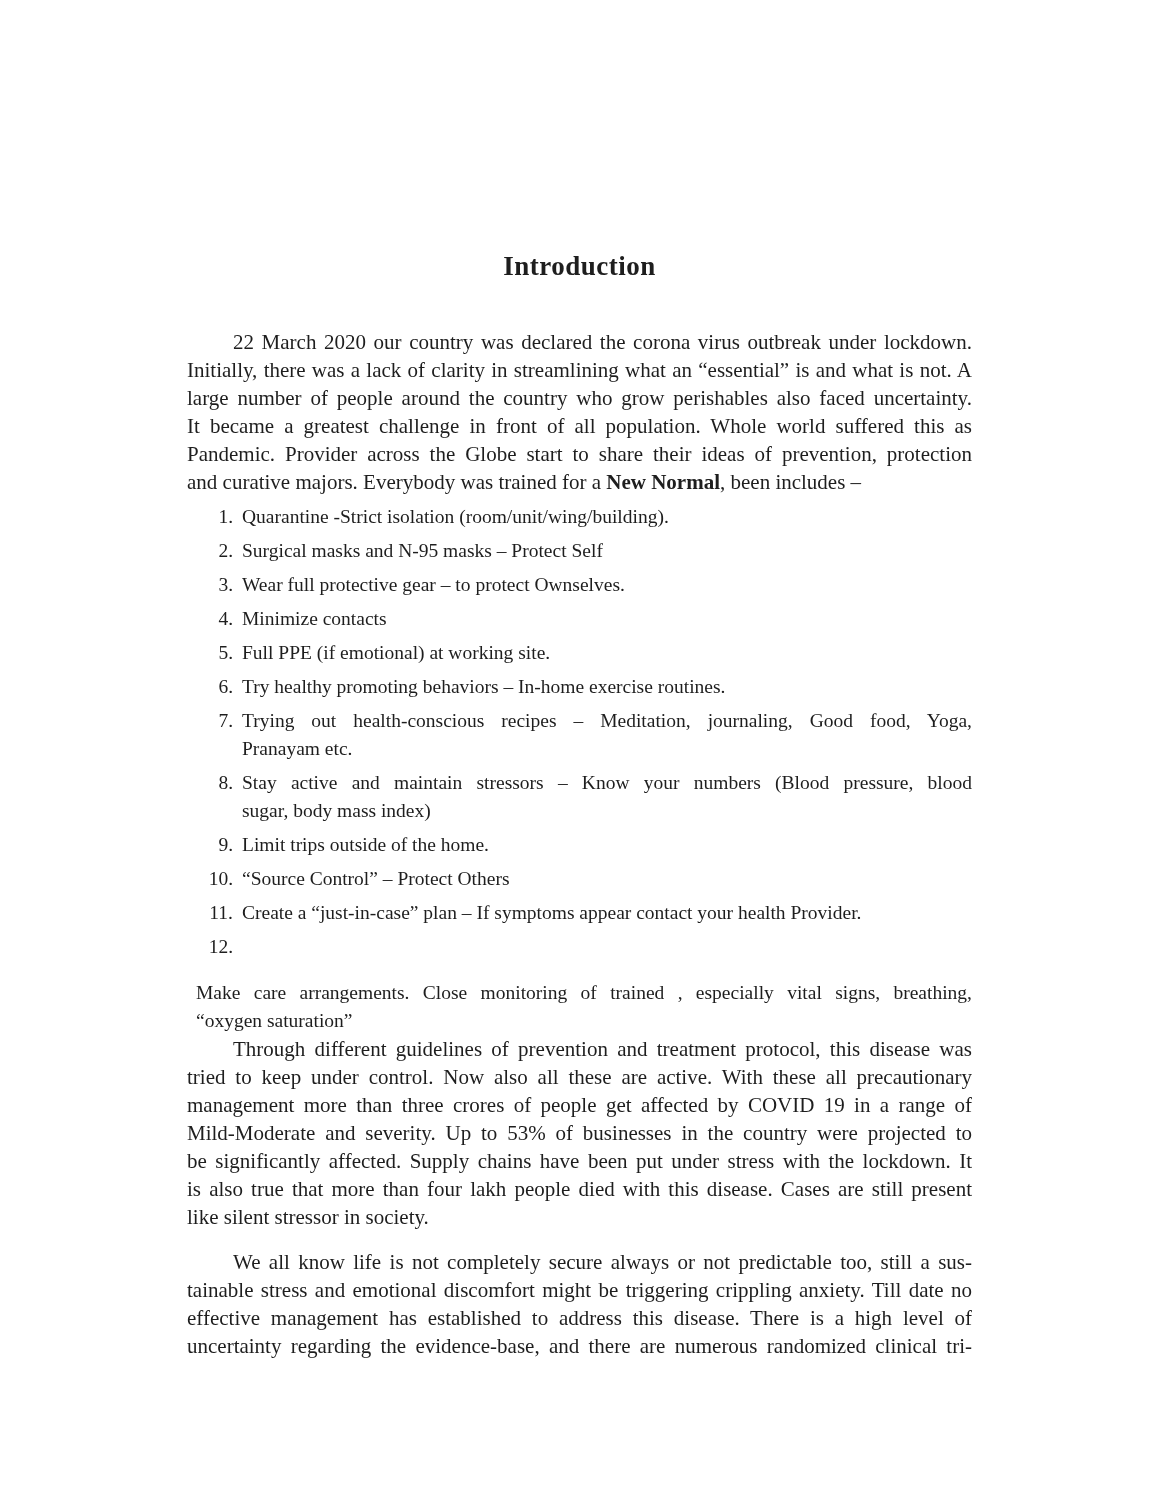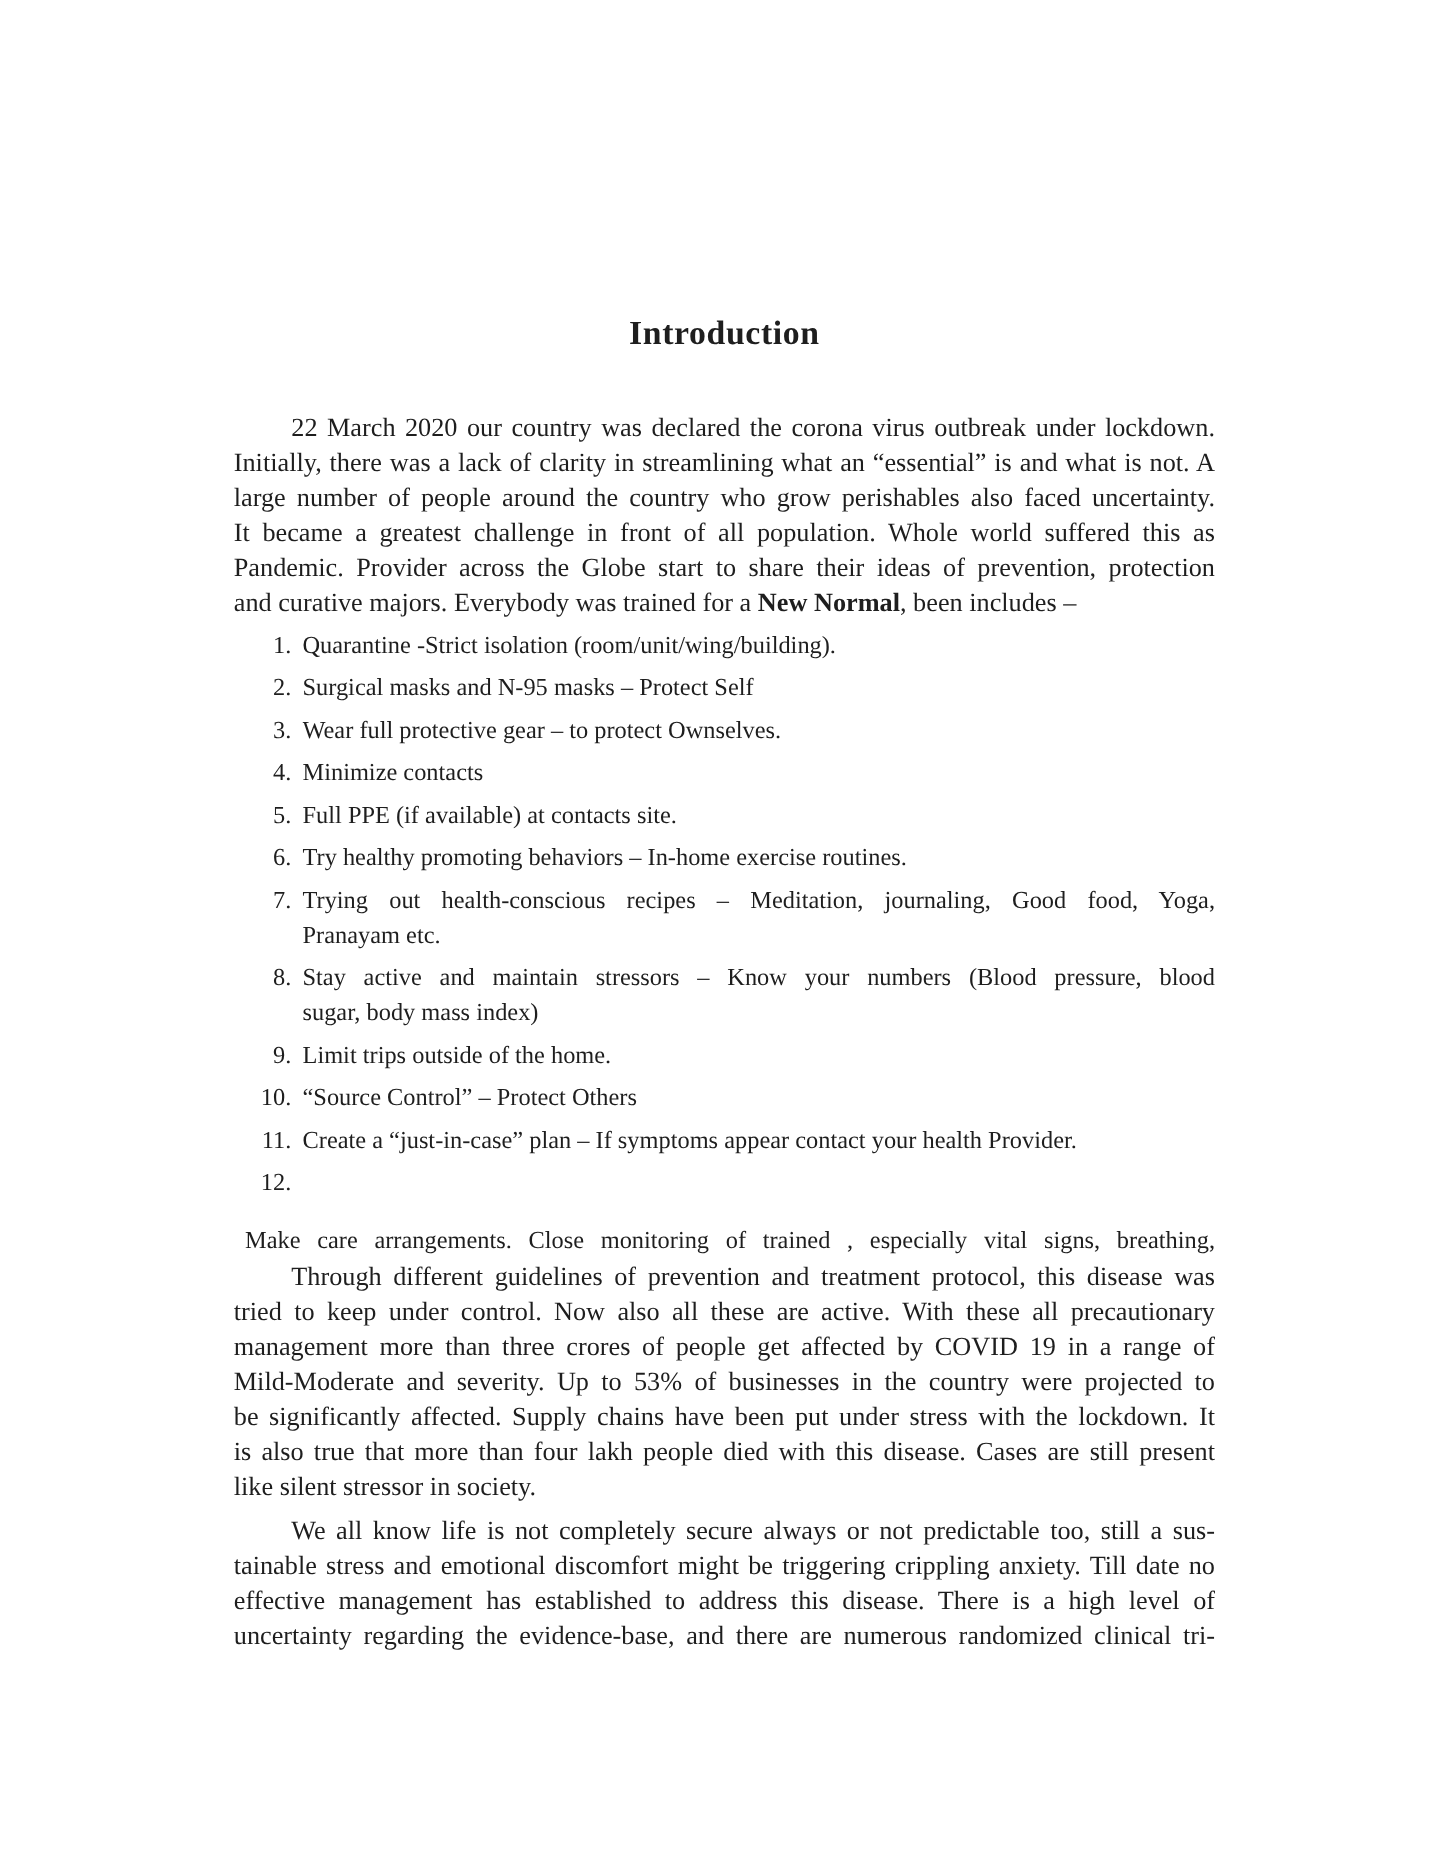--- a/index.html
+++ b/index.html
@@ -20,21 +20,21 @@
     font-size: 27px;
     font-weight: 700;
     line-height: 32px;
     text-align: center;
     letter-spacing: 0.5px;
     font-family: Liberation Serif, serif;
   }
   .para { margin: 0; font-size: 21px; }
   .p1 { margin-top: 46px; }
   .p2 { margin-top: 0; }
-  .p3 { margin-top: 7px; }
+  .p3 { margin-top: 17px; }
   .ln {
     height: 28px;
     line-height: 28px;
     overflow: hidden;
     text-align: justify;
     white-space: normal;
   }
   .j { text-align-last: justify; }
   .ind { text-indent: 46px; }
   .bold { font-weight: 700; }
@@ -92,21 +92,21 @@
     <div class="li">
       <div class="li-num">4.</div>
       <div class="li-body">
         <div class="ln">Minimize contacts</div>
       </div>
     </div>
 
     <div class="li">
       <div class="li-num">5.</div>
       <div class="li-body">
-        <div class="ln">Full PPE (if available) at contacts site.</div>
+        <div class="ln">Full PPE (if emotional) at working site.</div>
       </div>
     </div>
 
     <div class="li">
       <div class="li-num">6.</div>
       <div class="li-body">
         <div class="ln">Try healthy promoting behaviors – In-home exercise routines.</div>
       </div>
     </div>
 
@@ -144,20 +144,21 @@
       <div class="li-num">11.</div>
       <div class="li-body">
         <div class="ln">Create a “just-in-case” plan – If symptoms appear contact your health Provider.</div>
       </div>
     </div>
 
     <div class="li">
       <div class="li-num">12.</div>
       <div class="li-body">
         <div class="ln j">Make care arrangements. Close monitoring of trained , especially vital signs, breathing,</div>
+        <div class="ln">“oxygen saturation”</div>
       </div>
     </div>
 
   </div>
 
   <div class="para p2">
     <div class="ln j ind">Through different guidelines of prevention and treatment protocol, this disease was</div>
     <div class="ln j">tried to keep under control. Now also all these are active. With these all precautionary</div>
     <div class="ln j">management more than three crores of people get affected by COVID 19 in a range of</div>
     <div class="ln j">Mild-Moderate and severity. Up to 53% of businesses in the country were projected to</div>

